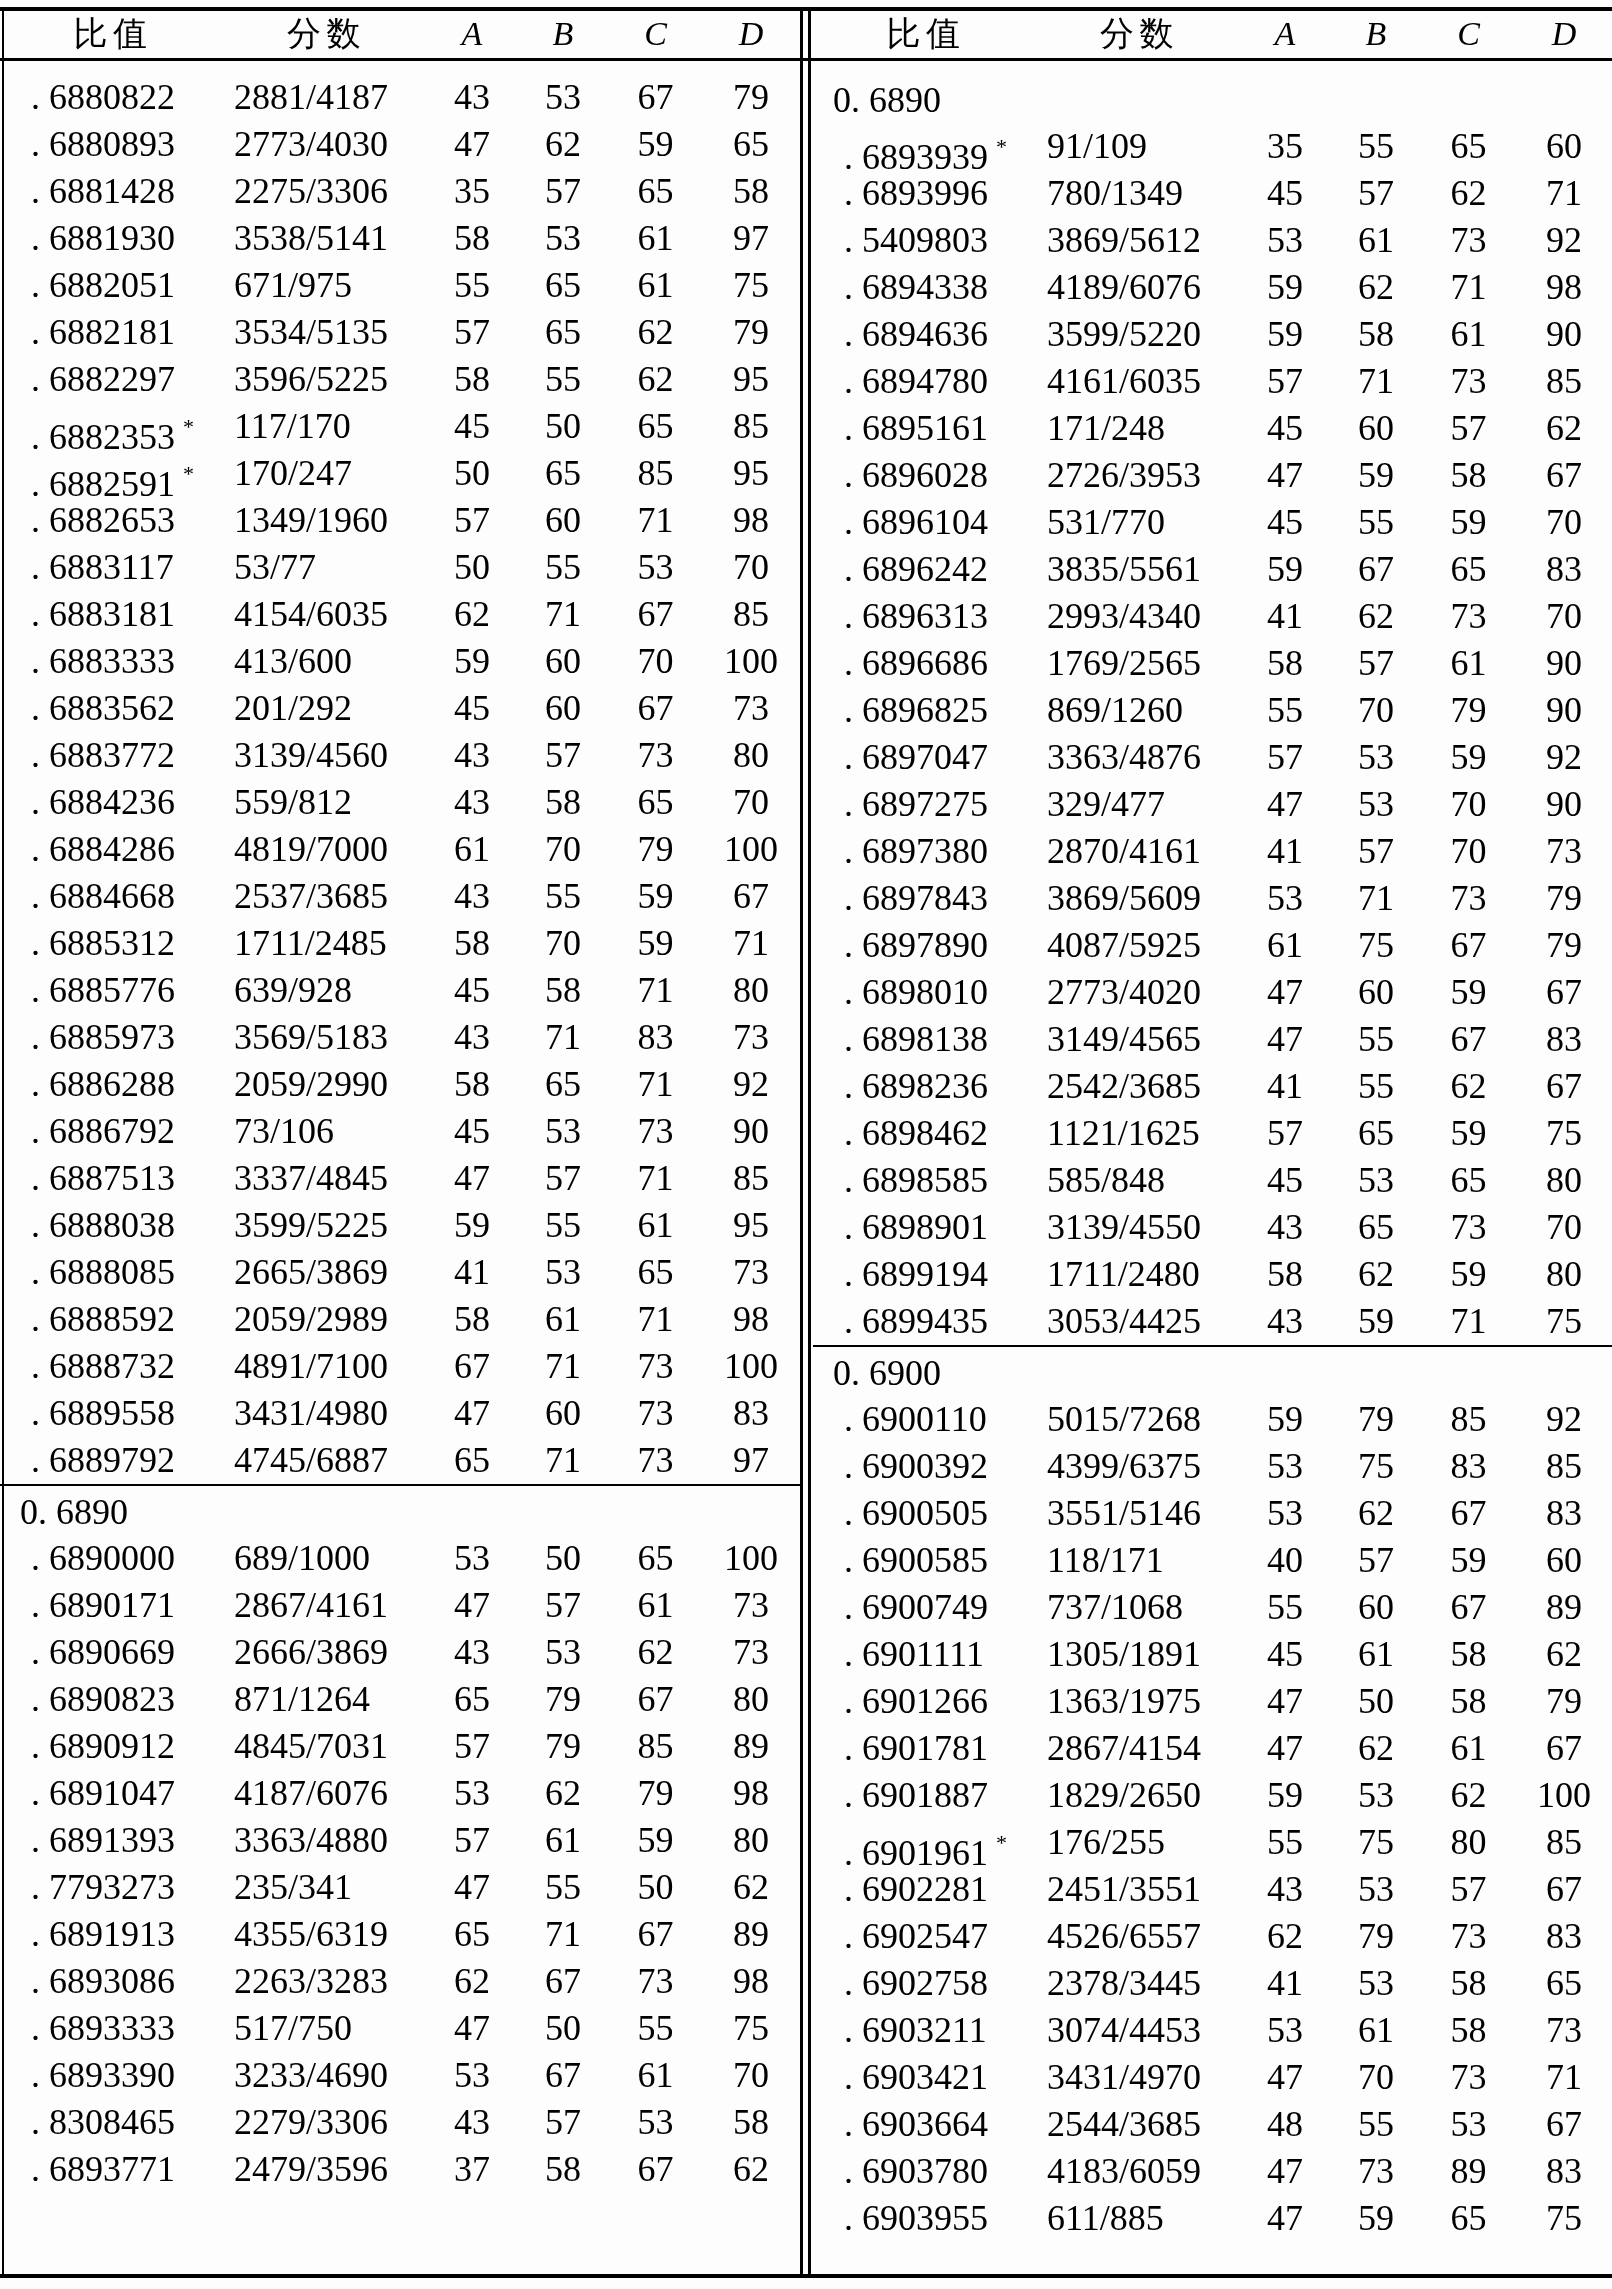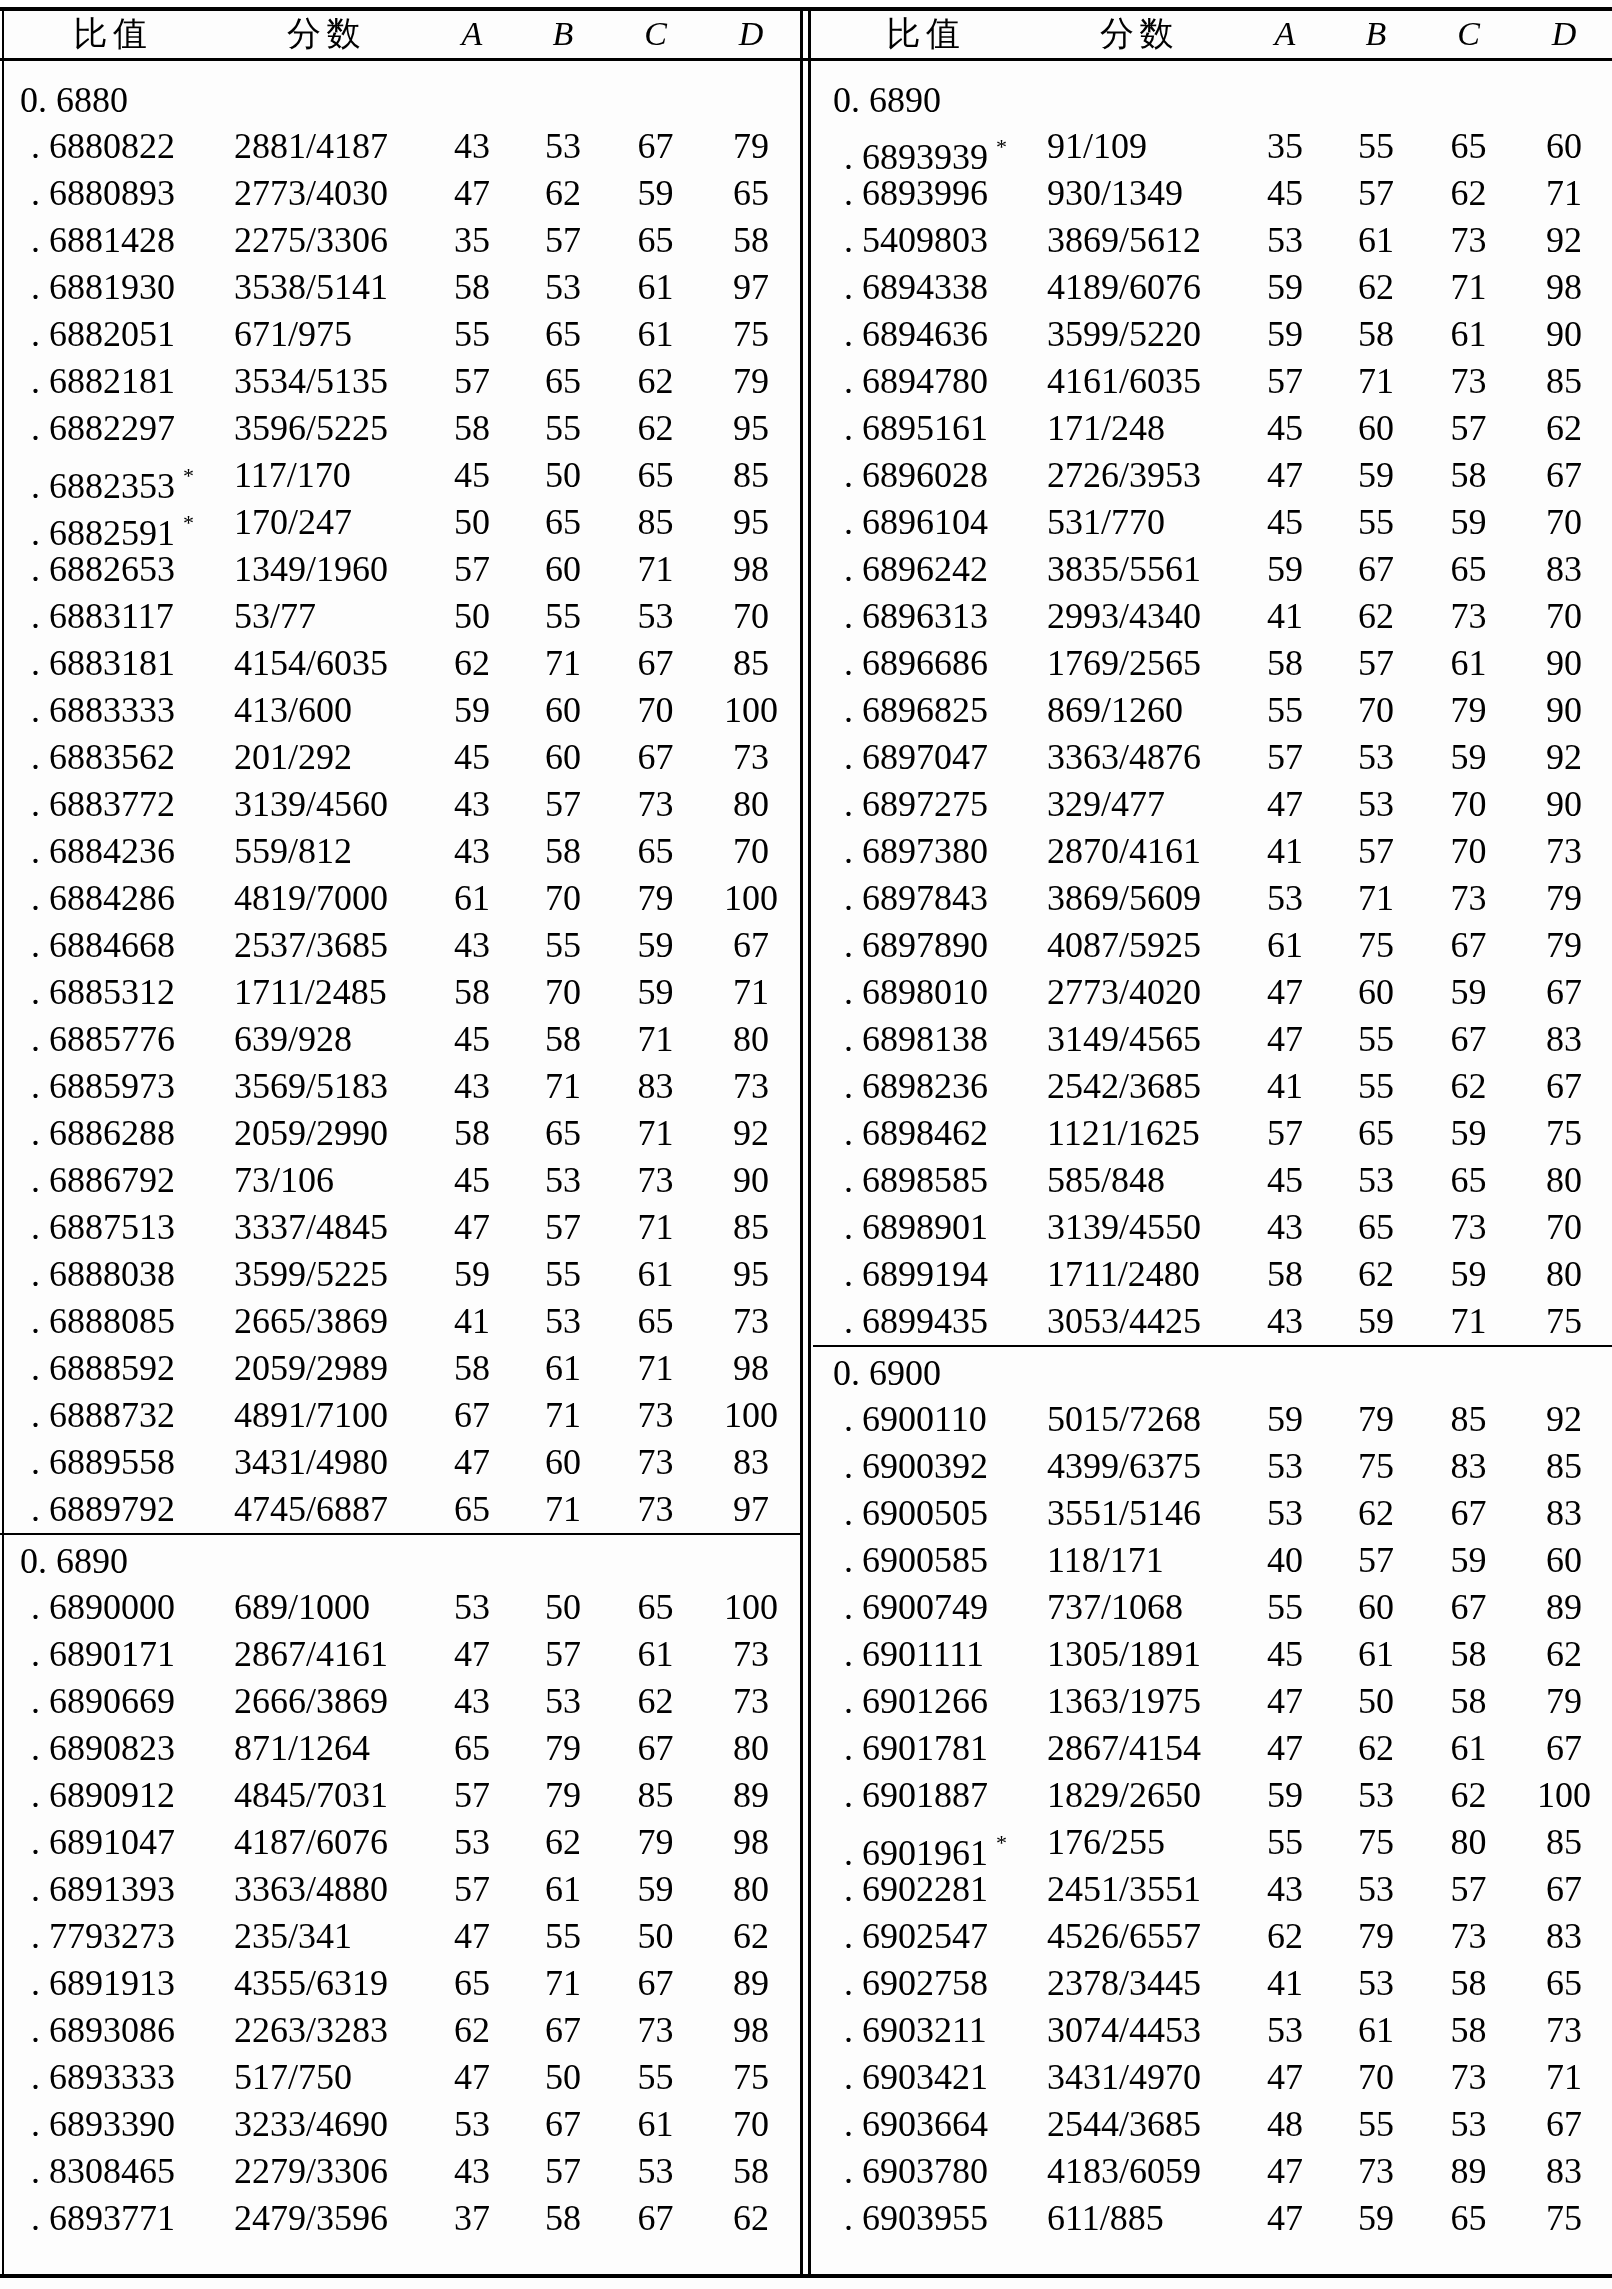--- a/index.html
+++ b/index.html
@@ -56,23 +56,20 @@
 
   <div class="half" id="half-left">
       <div class="row header-row">
         <div class="hdr-cjk">比值</div>
         <div class="hdr-cjk">分数</div>
         <div class="hdr-grade">A</div>
         <div class="hdr-grade">B</div>
         <div class="hdr-grade">C</div>
         <div class="hdr-grade">D</div>
       </div>
-      <div class="section-row row">
-        <div class="section-label">0. 6880</div>
-      </div>
       <div class="row">
         <div class="ratio">. 6880822</div>
         <div class="fraction">2881/4187</div>
         <div class="val">43</div>
         <div class="val">53</div>
         <div class="val">67</div>
         <div class="val">79</div>
       </div>
       <div class="row">
         <div class="ratio">. 6880893</div>
@@ -437,21 +434,21 @@
       <div class="row">
         <div class="ratio">. 6893939<span class="star">*</span></div>
         <div class="fraction">91/109</div>
         <div class="val">35</div>
         <div class="val">55</div>
         <div class="val">65</div>
         <div class="val">60</div>
       </div>
       <div class="row">
         <div class="ratio">. 6893996</div>
-        <div class="fraction">930/1349</div>
+        <div class="fraction">780/1349</div>
         <div class="val">45</div>
         <div class="val">57</div>
         <div class="val">62</div>
         <div class="val">71</div>
       </div>
       <div class="row">
         <div class="ratio">. 5409803</div>
         <div class="fraction">3869/5612</div>
         <div class="val">53</div>
         <div class="val">61</div>

